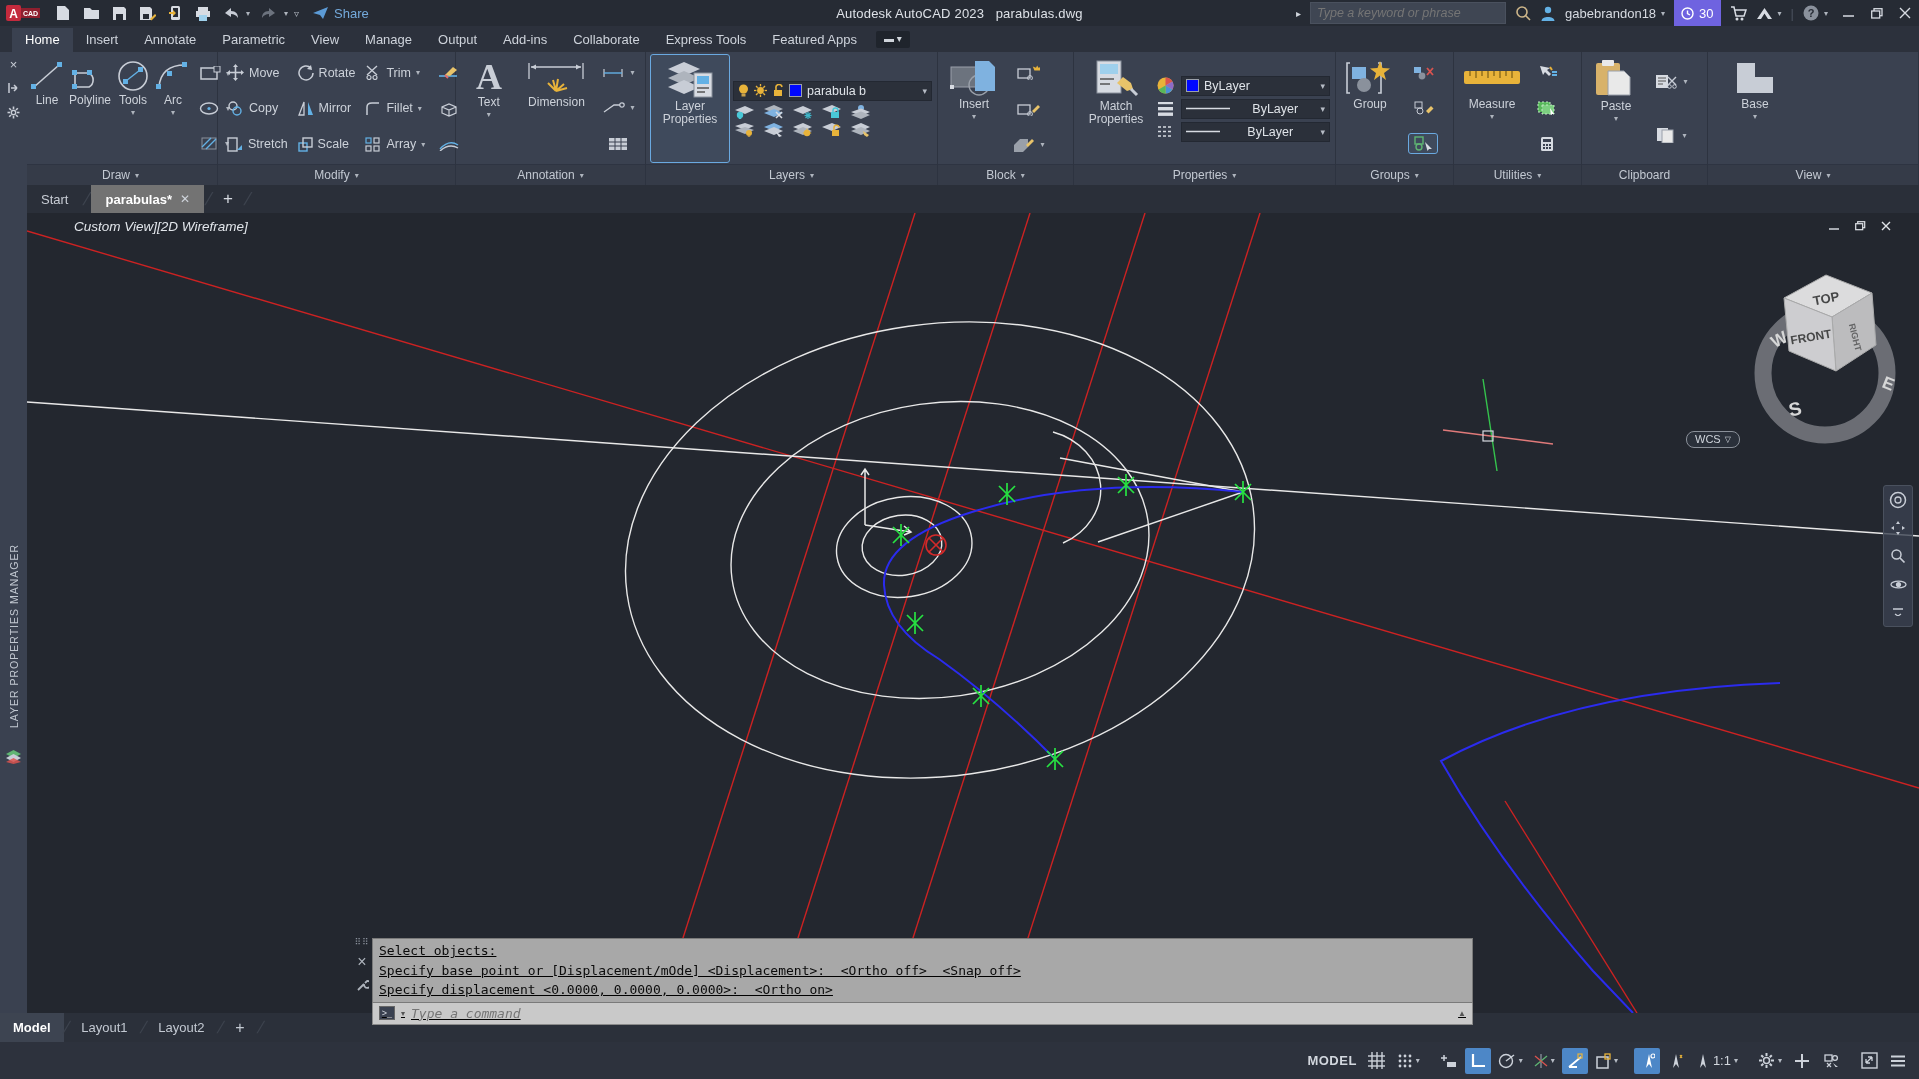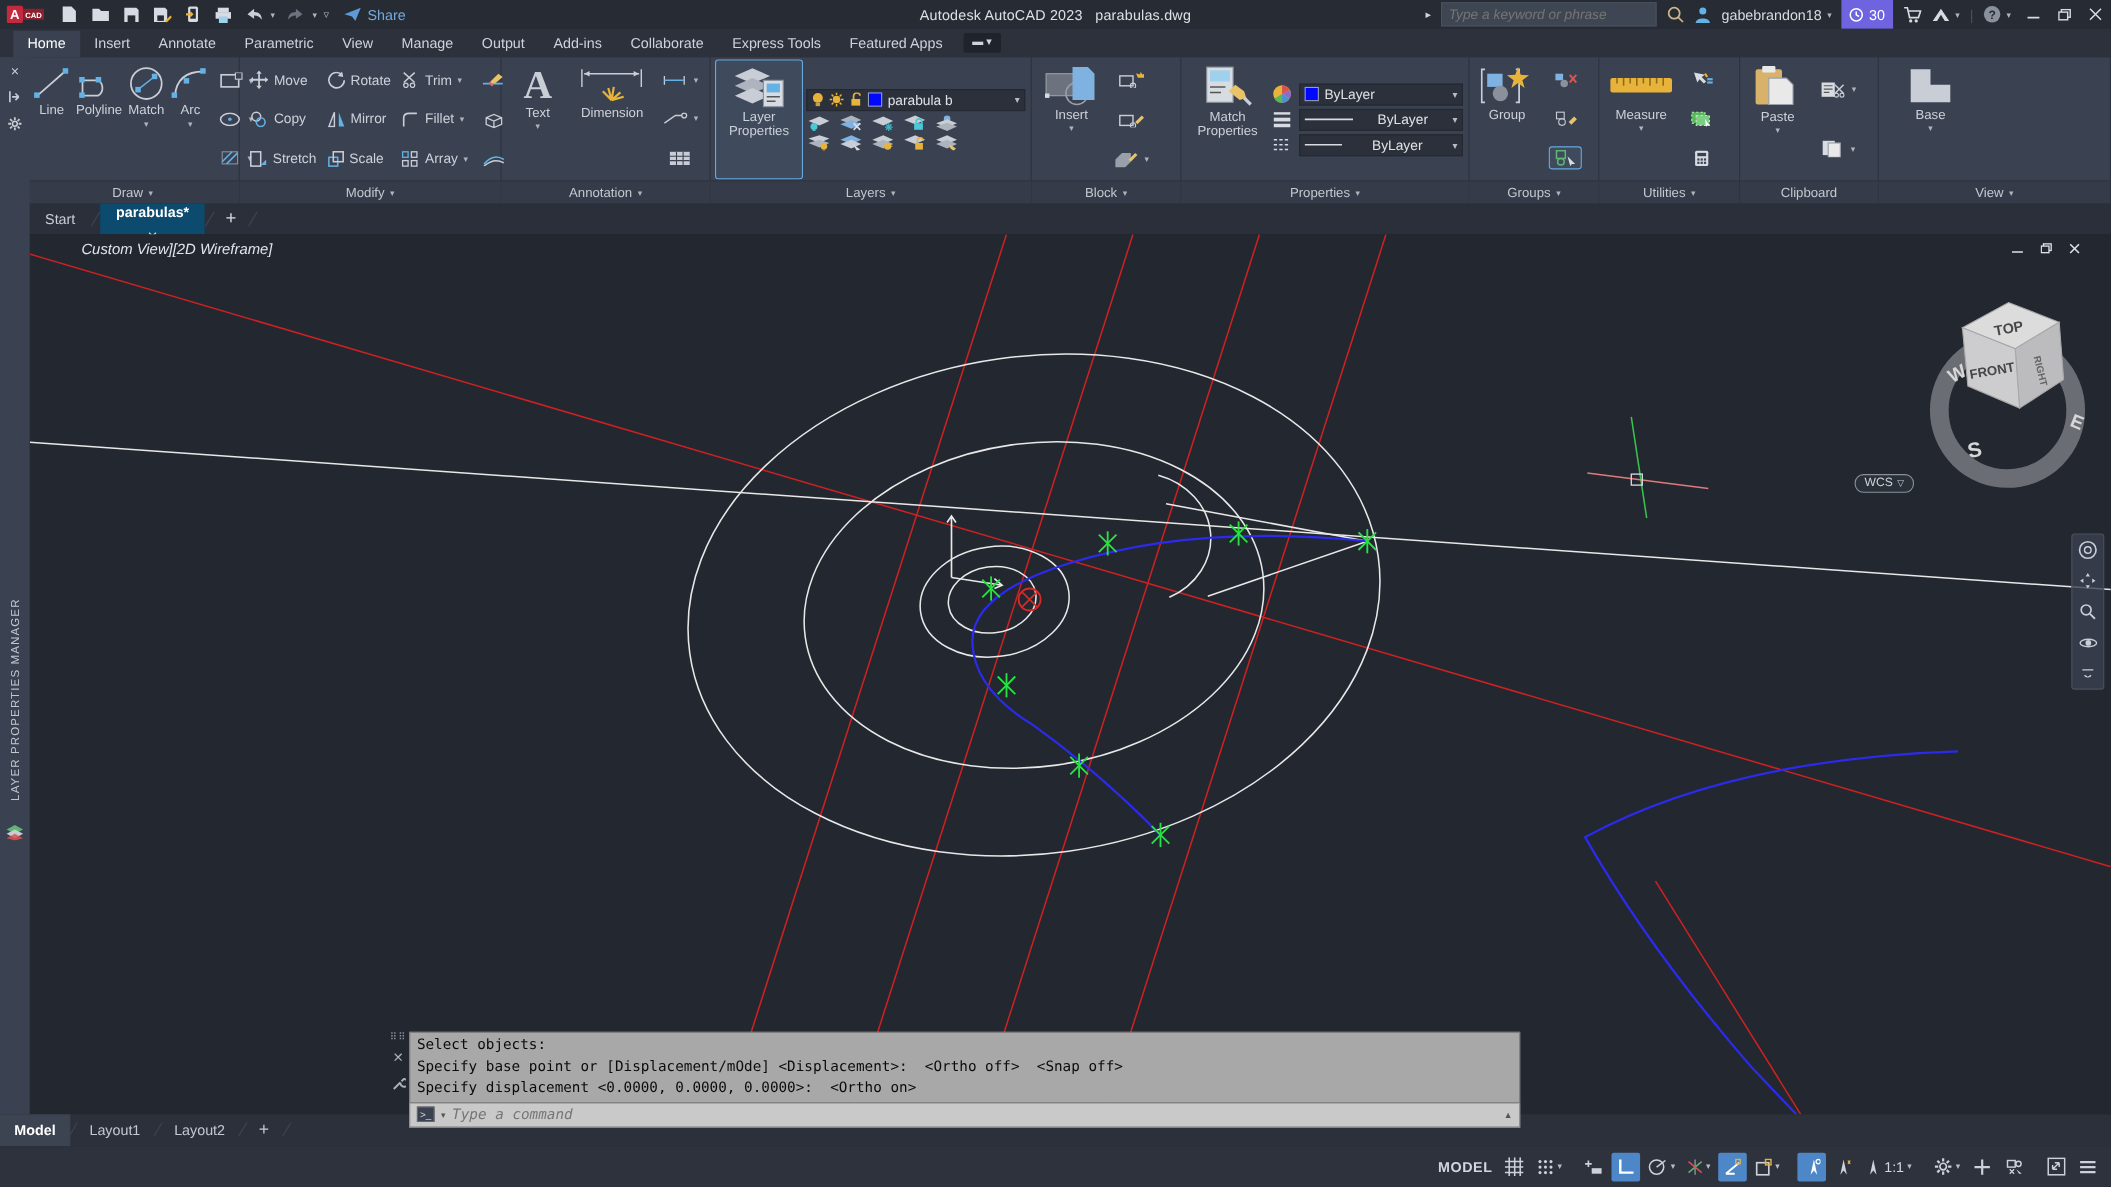--- a/index.html
+++ b/index.html
@@ -49,21 +49,21 @@
   .combo { background:#2b303a; border:1px solid #232832; height:20px; display:flex; align-items:center;
     gap:5px; padding:0 4px; font-size:12.5px; color:#dfe3e8; }
   .combo .cdn { margin-left:auto; font-size:9px; color:#b6bcc5; }
   .bluesq { width:13px; height:13px; background:#0008ff; border:1px solid #9aa0aa; }
   .lrows { display:flex; flex-direction:column; gap:3px; justify-content:center; }
   .lrow { display:flex; gap:7px; align-items:center; }
   
   .filetabs { position:absolute; left:0; top:185px; width:1919px; height:28px; background:#2a2f39;
     display:flex; align-items:stretch; color:#c8cdd5; font-size:13px; padding-left:27px; }
   .ftab { display:flex; align-items:center; gap:8px; padding:0 14px; position:relative; cursor:pointer; }
-  .ftab.active { background:#0c4a6e; color:#fff; font-weight:bold;flex-direction:column; }
+  .ftab.active { background:#737373; color:#fff; font-weight:bold; }
   .ftab .x { font-weight:normal; color:#cfd4db; font-size:12px; }
   .fslash { color:#3d434e; font-size:18px; align-self:center; transform:skewX(-18deg); padding:0 2px; }
   .fplus { align-self:center; font-size:17px; color:#d7dbe2; padding:0 10px; cursor:pointer; }
   
   .lstrip { position:absolute; left:0; top:52px; width:27px; height:961px; background:#3a4150;
     display:flex; flex-direction:column; align-items:center; color:#c8cdd6; z-index:5; }
   .lstrip .ic { height:24px; display:flex; align-items:center; justify-content:center; font-size:13px; cursor:pointer; }
   .vtitle { flex:0 0 auto; margin-top:420px; writing-mode:vertical-rl; transform:rotate(180deg);
     font-size:10.5px; letter-spacing:1px; color:#c2c8d1; }
   
@@ -72,21 +72,21 @@
   .vpbtns { position:absolute; right:28px; top:8px; display:flex; gap:15px; align-items:center; }
   .navbar { position:absolute; right:6px; top:272px; width:30px; background:#3a4150cc;
     border:1px solid #4a515e; border-radius:3px; display:flex; flex-direction:column; align-items:center; padding:3px 0; gap:6px; }
   .navbar .ic { width:22px; height:22px; display:flex; align-items:center; justify-content:center; cursor:pointer; }
   .wcs { position:absolute; left:1659px; top:218px; border:1px solid #8a9099; border-radius:8px;
     color:#cfd4db; font-size:11px; padding:1px 8px 2px; display:flex; gap:4px; align-items:center; background:#2f3540aa; }
   
   .cmdwrap { position:absolute; left:352px; top:938px; display:flex; z-index:20; }
   .cmdgrip { width:20px; display:flex; flex-direction:column; align-items:center; gap:8px; padding-top:2px; color:#aeb4bd; }
   .grip-dots { letter-spacing:1px; font-size:9px; line-height:5px; color:#8a919c; }
-  .cmdbox { width:1010px; }
+  .cmdbox { width:1101px;text-decoration:underline; }
   .cmdhist { background:#a8a8a8; border:1px solid #7a7a7a; padding:2px 6px;
     font-family:"DejaVu Sans Mono", monospace; font-size:13px; color:#0b0b0b; line-height:19.5px; }
   .cmdline { white-space:pre; }
   .cmdinput { height:22px; background:#c9c9c9; border:1px solid #8a8a8a; border-top:none;
     display:flex; align-items:center; gap:6px; padding:0 6px; }
   .cmdinput input { flex:1; border:none; outline:none; background:transparent;
     font-family:"DejaVu Sans Mono", monospace; font-style:italic; font-size:13px; color:#555; }
   .cmdicon { width:16px; height:14px; background:#3a4150; color:#d7dbe2; font-size:9px;
     display:flex; align-items:center; justify-content:center; border:1px solid #666; }
   
@@ -281,21 +281,21 @@
           </svg>
         <span class="lbl">Polyline</span>
       </div>
       <div class="bigbtn">
         <svg width="36" height="34">
             <circle cx="18" cy="17" r="14" fill="none" stroke="#c8cdd6" stroke-width="1.6"></circle>
             <line x1="11" y1="22" x2="25" y2="11" stroke="#63b1e5" stroke-width="1.4"></line>
             <rect x="8" y="20" width="5" height="5" fill="#63b1e5"></rect>
             <rect x="23" y="8" width="5" height="5" fill="#63b1e5"></rect>
           </svg>
-        <span class="lbl">Match</span>
+        <span class="lbl">Tools</span>
           <span class="dn">▾</span>
       </div>
       <div class="bigbtn">
         <svg width="36" height="34">
             <path d="M4 28 Q6 6 30 6" fill="none" stroke="#c8cdd6" stroke-width="1.6"></path>
             <rect x="1" y="25" width="5" height="5" fill="#63b1e5"></rect>
             <rect x="27" y="3" width="5" height="5" fill="#63b1e5"></rect>
             <rect x="12" y="12" width="5" height="5" fill="#63b1e5"></rect>
           </svg>
         <span class="lbl">Arc</span>

